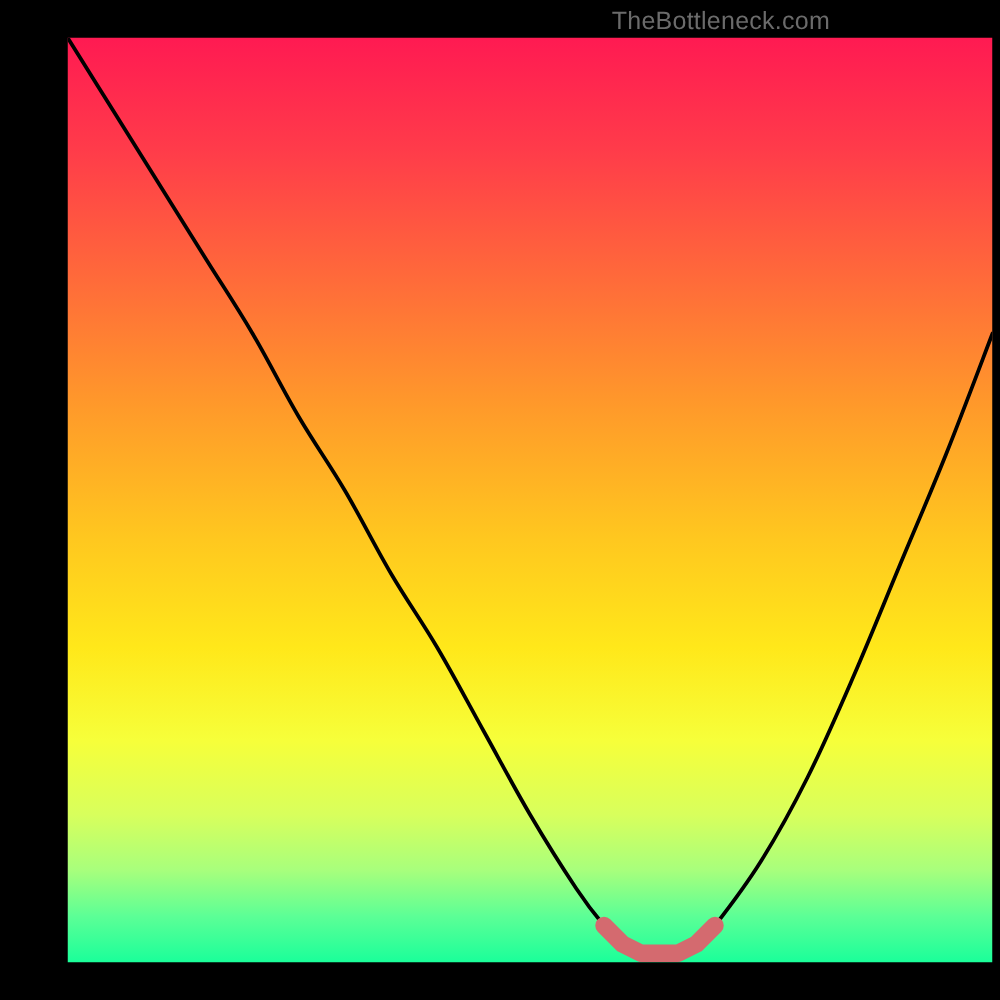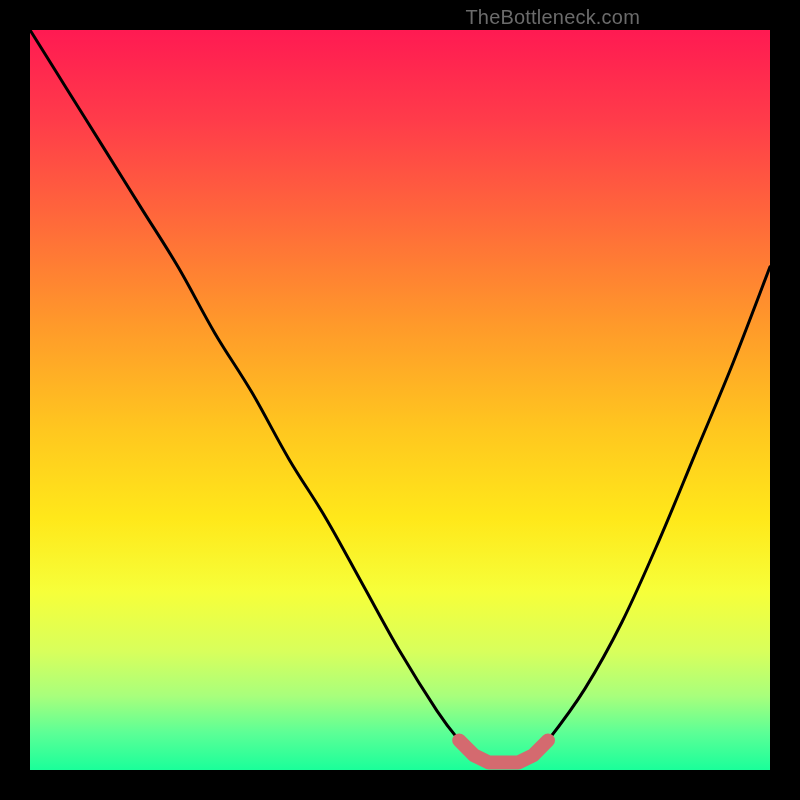--- a/index.html
+++ b/index.html
@@ -9,20 +9,21 @@
     height: 800px;
     overflow: hidden;
     background: #000;
     font-family: Arial, Helvetica, sans-serif;
   }
   .chart-wrap {
     position: relative;
     width: 652px;
     height: 800px;
     background: #000;
+    margin-left: 24px;
   }
   .plot-area {
     position: absolute;
     left: 30px;
     top: 30px;
     width: 740px;
     height: 740px;
     overflow: hidden;
   }
   .gradient-bg {

